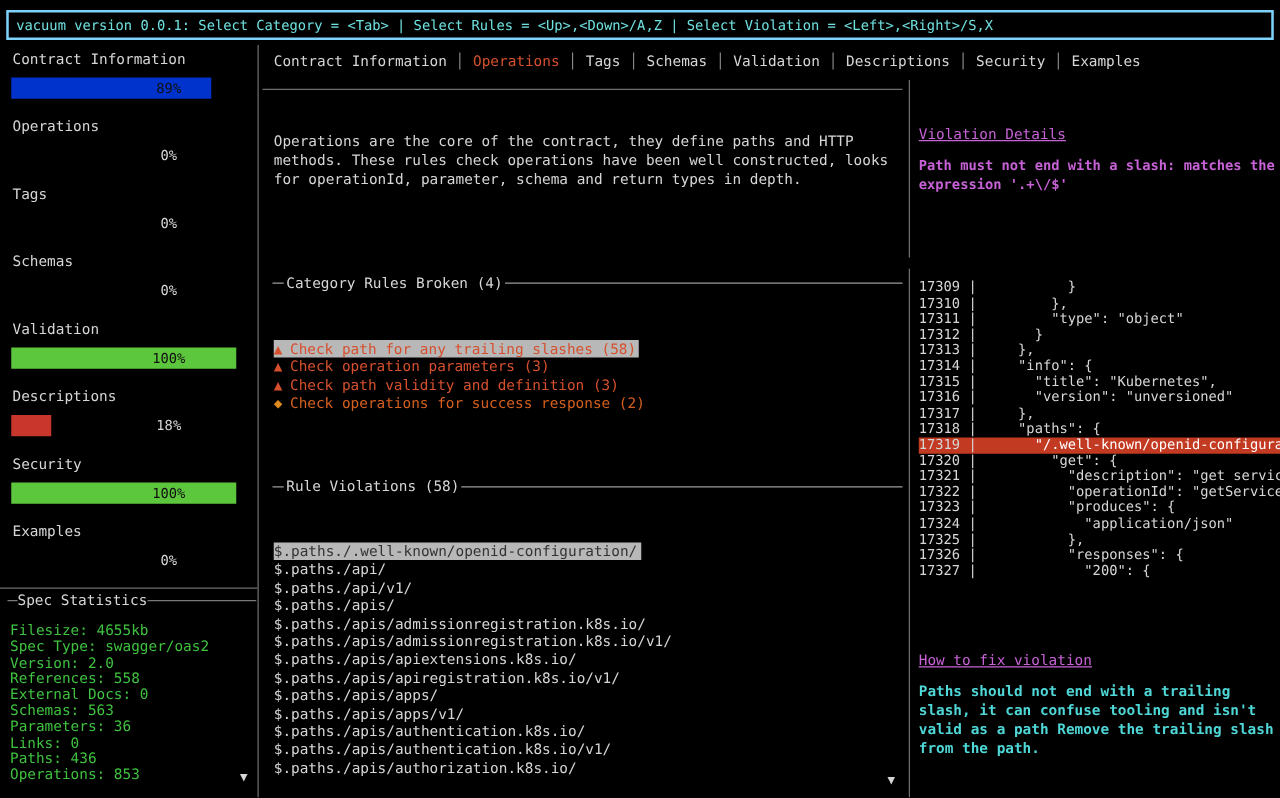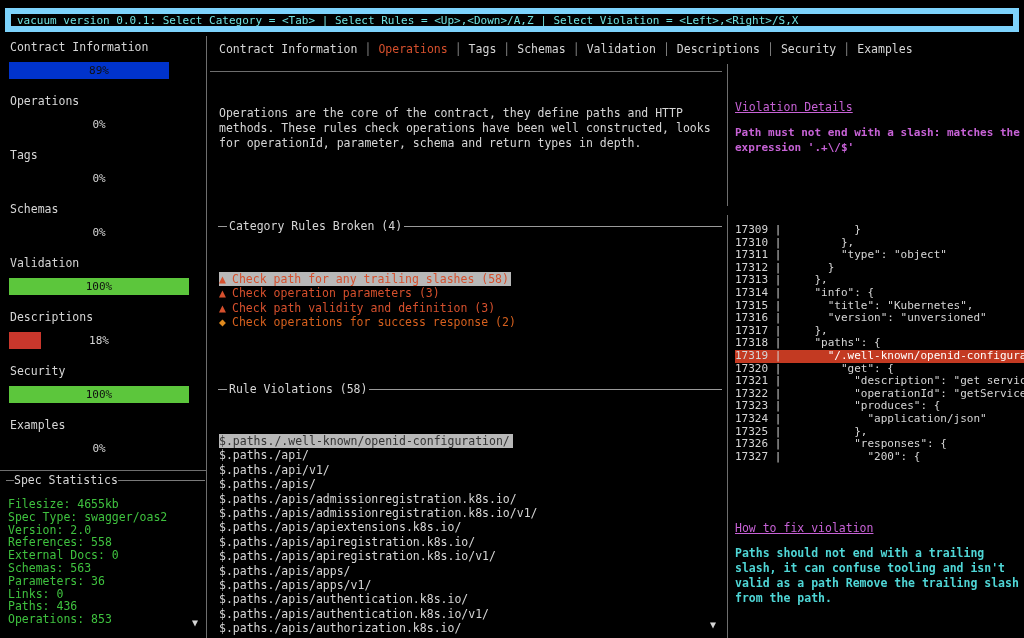--- a/index.html
+++ b/index.html
@@ -7,40 +7,40 @@
     width: 1024px; height: 638px;
     background: #000000;
     font-family: "DejaVu Sans Mono", "Liberation Mono", monospace;
     overflow: hidden;
   }
   body { position: relative; }
 
   
   #header-bar {
     position: absolute; left: 5px; top: 8px; width: 1014px; height: 24px;
-    border: 6px solid #7dd3fc;
+    border: 2px solid #7dd3fc;
     background: #000;
     display: flex; align-items: center;
   }
   #header-text {
     color: #6fe0e0; font-size: 11px; letter-spacing: 0px;
     padding-left: 6px; white-space: nowrap;
   }
 
   
   #sidebar {
     position: absolute; left: 0px; top: 36px; width: 205px; height: 602px;
   }
   .cat-block { margin-bottom: 0px; }
   .cat-name {
     color: #d6d6d6; font-size: 11.5px; padding-left: 10px;
     height: 22px; line-height: 22px; white-space: nowrap;
   }
   .cat-barwrap {
-    position: relative; height: 17px; margin: 4px 0 11px 9px; width: 180px;
+    position: relative; height: 17px; margin: 4px 0 11px 9px; width: 180px; padding-left: 36px;
   }
   .cat-bar {
     position: absolute; left: 0; top: 0; height: 17px;
   }
   .cat-pct {
     position: absolute; top: 0; height: 17px; line-height: 17px;
     font-size: 11px; width: 180px; text-align: center;
   }
   .pct-on  { color: #101010; }
   .pct-off { color: #d6d6d6; }
@@ -281,21 +281,20 @@
     <span class="tail"></span>
   </div>
   <div id="viol-list">
       <div class="viol-row sel">$.paths./.well-known/openid-configuration/</div>
       <div class="viol-row">$.paths./api/</div>
       <div class="viol-row">$.paths./api/v1/</div>
       <div class="viol-row">$.paths./apis/</div>
       <div class="viol-row">$.paths./apis/admissionregistration.k8s.io/</div>
       <div class="viol-row">$.paths./apis/admissionregistration.k8s.io/v1/</div>
       <div class="viol-row">$.paths./apis/apiextensions.k8s.io/</div>
-      <div class="viol-row">$.paths./apis/apiregistration.k8s.io/</div>
       <div class="viol-row">$.paths./apis/apiregistration.k8s.io/v1/</div>
       <div class="viol-row">$.paths./apis/apps/</div>
       <div class="viol-row">$.paths./apis/apps/v1/</div>
       <div class="viol-row">$.paths./apis/authentication.k8s.io/</div>
       <div class="viol-row">$.paths./apis/authentication.k8s.io/v1/</div>
       <div class="viol-row">$.paths./apis/authorization.k8s.io/</div>
     </div>
   <span class="scroll-arrow" style="left:500px; top:584px;">▼</span>
 </div>
 

